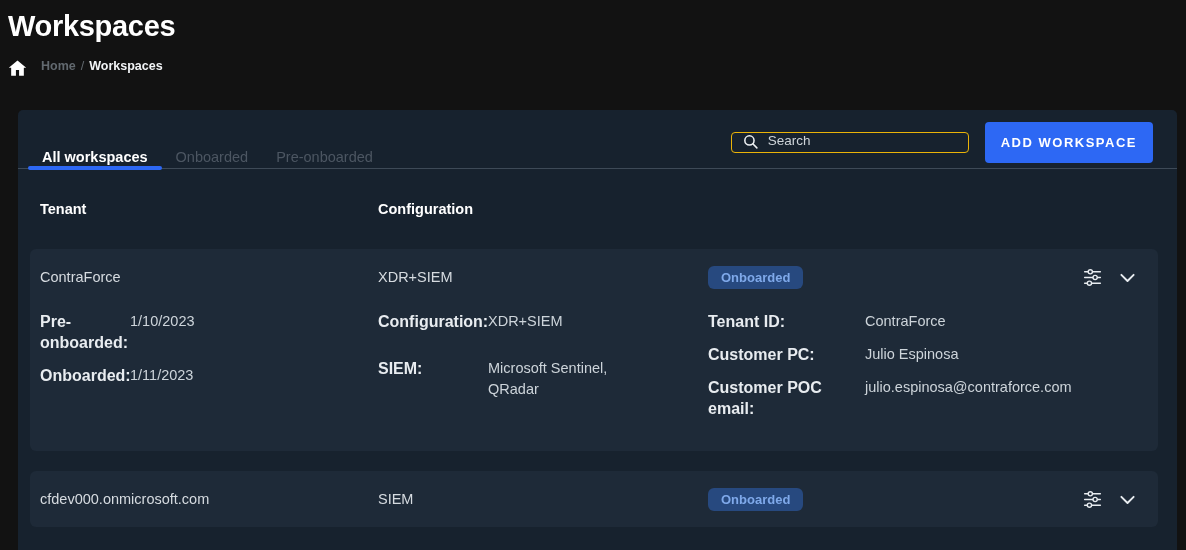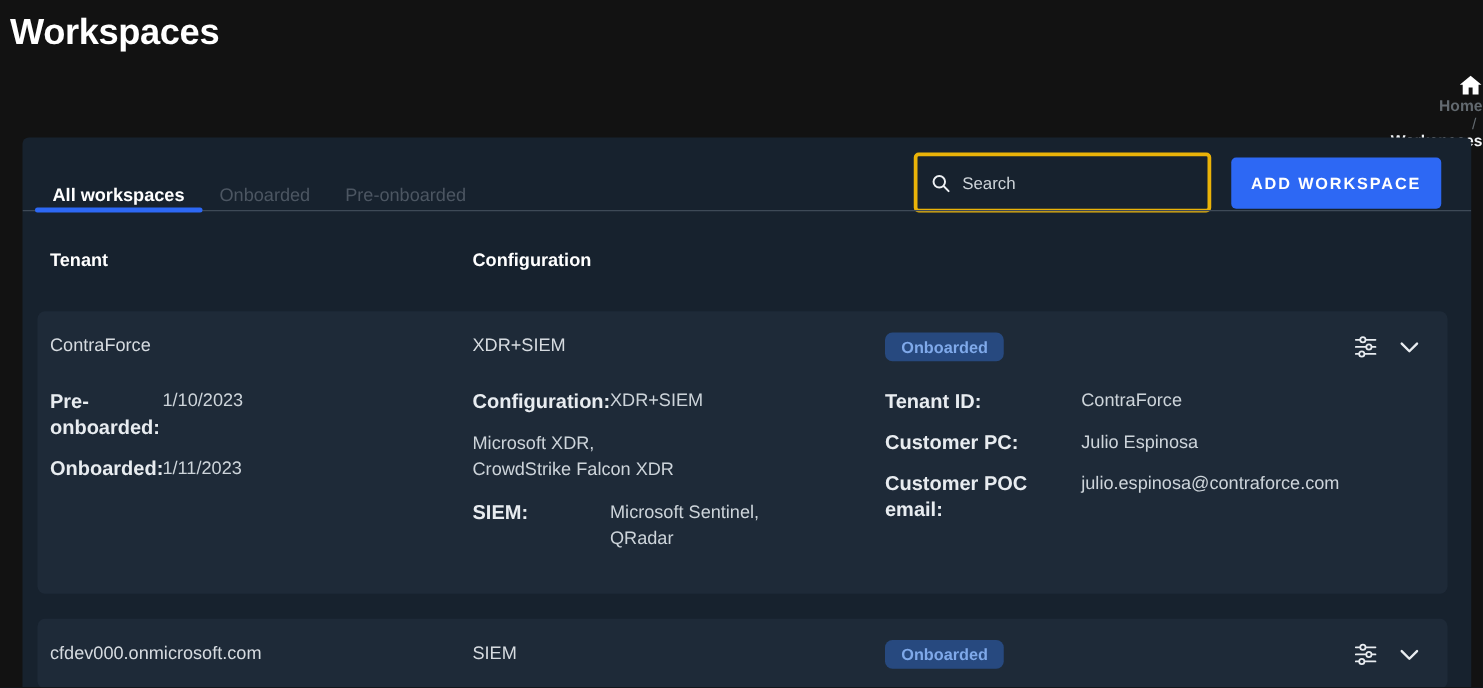--- a/index.html
+++ b/index.html
@@ -7,21 +7,21 @@
   .root {
     position:relative; width:1186px; height:550px; overflow:hidden;
     background:#121212; font-family:"Liberation Sans", sans-serif;
   }
   
   .page-title {
     margin:10px 0 0 8px; font-size:29px; font-weight:700; color:#ffffff;
     letter-spacing:-0.3px;
   }
   .breadcrumb {
-    margin:16px 0 0 8px; display:flex; align-items:flex-end; height:20px;flex-direction:column;
+    margin:16px 0 0 8px; display:flex; align-items:flex-start; height:20px;
   }
   .breadcrumb .home-icn { width:19px; height:19px; flex:0 0 auto; }
   .crumb-home { margin-left:14px; font-size:12.5px; font-weight:600; color:#62696f; cursor:pointer; }
   .crumb-sep  { margin:0 5px; font-size:12.5px; color:#62696f; }
   .crumb-cur  { font-size:12.5px; font-weight:700; color:#f2f4f6; }
 
   
   .panel {
     position:absolute; left:18px; top:110px; width:1159px; height:440px;
     background:#17222e; border-radius:5px 5px 0 0; overflow:hidden;
@@ -38,22 +38,22 @@
   }
   .tab.active { color:#ffffff; font-weight:700; }
   .tab.active::after {
     content:""; position:absolute; left:0; right:0; bottom:-1px; height:4px;
     background:#2d68f4; border-radius:2px; z-index:2;
   }
   .toolbar-right {
     position:absolute; top:12px; right:24px; display:flex; gap:16px; align-items:center;
   }
   .search-box {
-    display:flex; align-items:center; gap:9px; width:238px; height:48px;
-    border:3px solid #eab308; border-radius:4px; padding:0 10px; background:transparent;
+    display:flex; align-items:flex-start; gap:9px; width:238px; height:21px;
+    border:1px solid #eab308; border-radius:4px; padding:0 10px; background:transparent;
   }
   .search-box svg { flex:0 0 auto; }
   .search-box input {
     flex:1; background:transparent; border:none; outline:none;
     color:#e6eaee; font-size:13.5px; font-family:"Liberation Sans", sans-serif;
   }
   .search-box input::placeholder { color:#ced4d9; opacity:1; }
   .add-btn {
     height:41px; padding:0 16px; background:#2d68f4; border:none; border-radius:4px;
     color:#ffffff; font-size:13px; font-weight:700; letter-spacing:1.5px;
@@ -174,22 +174,20 @@
             <span class="dlabel">Onboarded:</span>
             <span class="dvalue">1/11/2023</span>
           </div>
         </div>
         <div class="dcol mid">
           <div class="drow">
             <span class="dlabel">Configuration:</span>
             <span class="dvalue">XDR+SIEM</span>
           </div>
           <div class="drow">
-            <span class="dvalue">Microsoft XDR,
-CrowdStrike Falcon XDR</span>
           </div>
           <div class="drow">
             <span class="dlabel">SIEM:</span>
             <span class="dvalue">Microsoft Sentinel,
 QRadar</span>
           </div>
         </div>
         <div class="dcol right">
           <div class="drow">
             <span class="dlabel">Tenant ID:</span>

